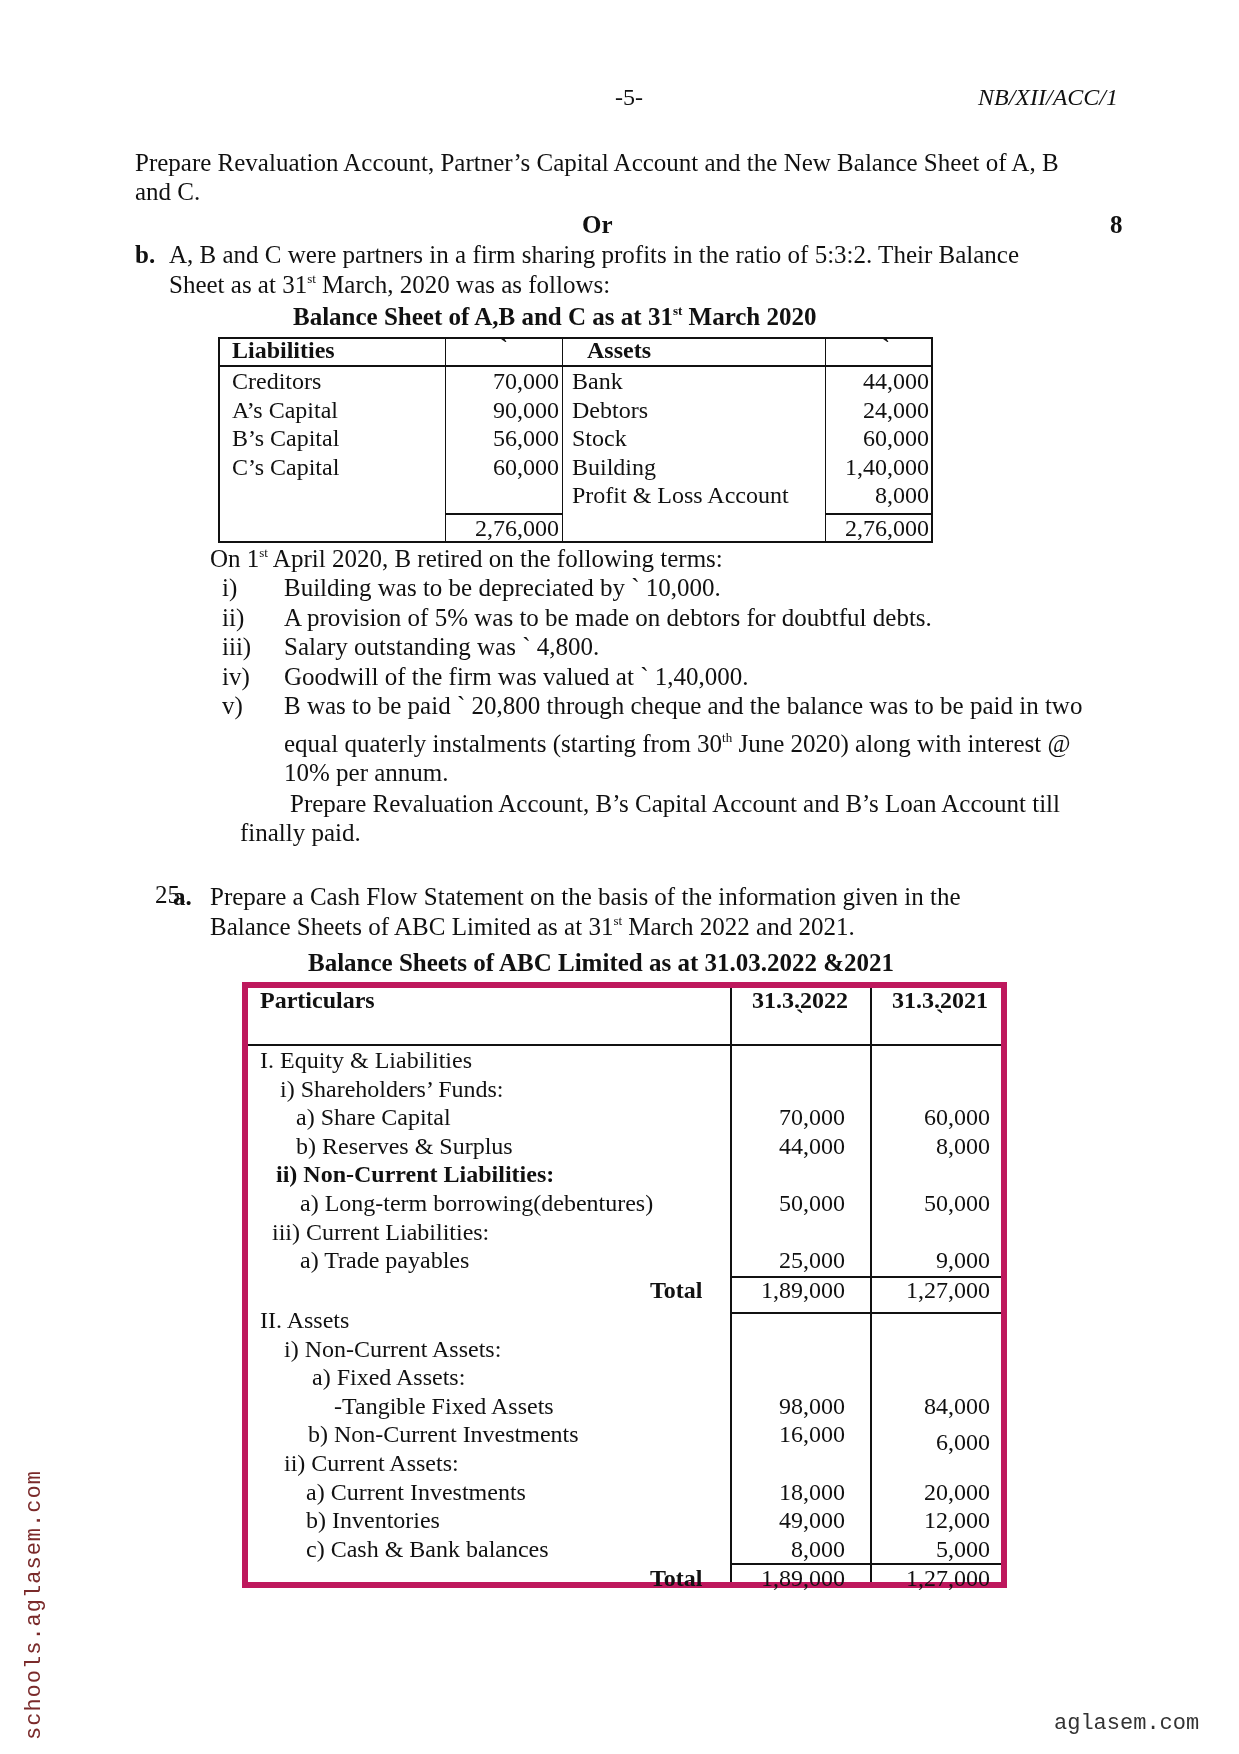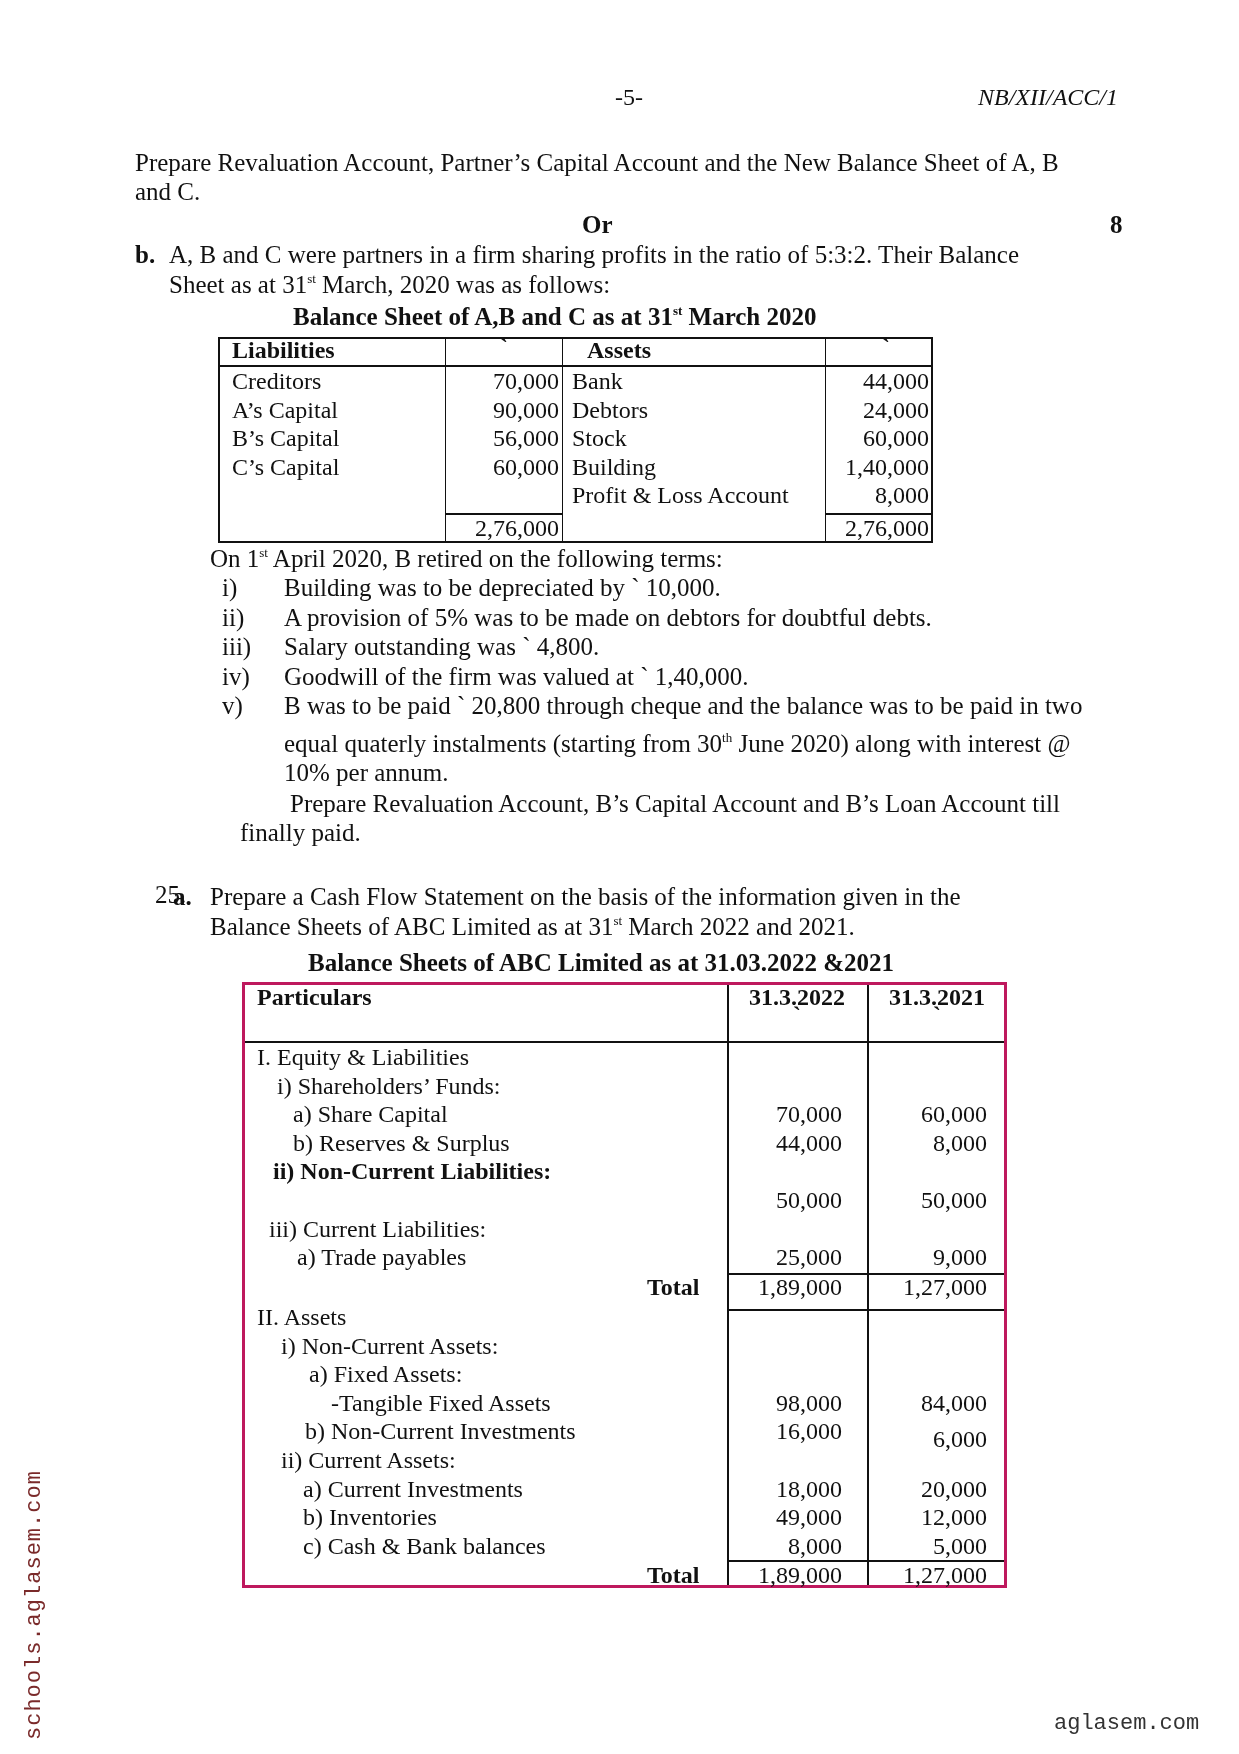--- a/index.html
+++ b/index.html
@@ -13,21 +13,21 @@
   .code { left: 978px; top: 84px; font-size: 24px; font-style: italic; }
 
   
   .t1 { left: 218px; top: 337px; width: 715px; height: 206px; border: 2px solid #111; box-sizing: border-box; }
   .t1 .vl { position: absolute; top: 0; bottom: 0; border-left: 1.5px solid #111; }
   .t1 .hl { position: absolute; height: 0; border-top: 2px solid #111; }
   .t1 .cell { position: absolute; font-size: 24px; line-height: 28.5px; white-space: nowrap; }
   .right { text-align: right; }
 
   
-  .t2 { left: 242px; top: 982px; width: 765px; height: 606px; border: 3px solid #be185d; box-sizing: border-box; }
+  .t2 { left: 242px; top: 982px; width: 765px; height: 606px; border: 6px solid #be185d; box-sizing: border-box; }
   .t2 .vl { position: absolute; top: 0; bottom: 0; border-left: 2px solid #111; }
   .t2 .hl { position: absolute; height: 0; border-top: 2px solid #111; }
   .t2 .cell { position: absolute; font-size: 24px; line-height: 28.6px; white-space: nowrap; }
 
   .wm-side { left: 22px; top: 1740px; transform-origin: 0 0; transform: rotate(-90deg);
              font-family: "Liberation Mono", monospace; font-size: 22px; color: #7a2a2a; letter-spacing: 1px; }
   .wm-foot { left: 1054px; top: 1711px; font-family: "Liberation Mono", monospace; font-size: 22px; color: #333; }
 </style>
 </head>
 <body>
@@ -113,20 +113,21 @@
   <div id="t2-body"></div>
 <div class="cell" style="left:12px; top:58px;">I. Equity &amp;  Liabilities</div>
     <div class="cell" style="left:32px; top:86.6px;">i) Shareholders’ Funds:</div>
     <div class="cell" style="left:48px; top:115.2px;">a) Share Capital</div>
     <div class="cell right" style="left:482px; width:115px; top:115.2px;">70,000</div>
     <div class="cell right" style="left:622px; width:120px; top:115.2px;">60,000</div>
     <div class="cell" style="left:48px; top:143.8px;">b) Reserves &amp; Surplus</div>
     <div class="cell right" style="left:482px; width:115px; top:143.8px;">44,000</div>
     <div class="cell right" style="left:622px; width:120px; top:143.8px;">8,000</div>
     <div class="cell" style="left:28px; top:172.4px;font-weight:bold;">ii) Non-Current Liabilities:</div>
+    <div class="cell" style="left:52px; top:201px;">a)  Long-term borrowing(debentures)</div>
     <div class="cell right" style="left:482px; width:115px; top:201px;">50,000</div>
     <div class="cell right" style="left:622px; width:120px; top:201px;">50,000</div>
     <div class="cell" style="left:24px; top:229.60000000000002px;">iii) Current Liabilities:</div>
     <div class="cell" style="left:52px; top:258.20000000000005px;">a)  Trade payables</div>
     <div class="cell right" style="left:482px; width:115px; top:258.20000000000005px;">25,000</div>
     <div class="cell right" style="left:622px; width:120px; top:258.20000000000005px;">9,000</div>
     <div class="cell b" style="left:402px; top:288px;">Total</div>
     <div class="cell right" style="left:482px; width:115px; top:288px;">1,89,000</div>
     <div class="cell right" style="left:622px; width:120px; top:288px;">1,27,000</div>
     <div class="cell" style="left:12px; top:318px;">II. Assets</div>

